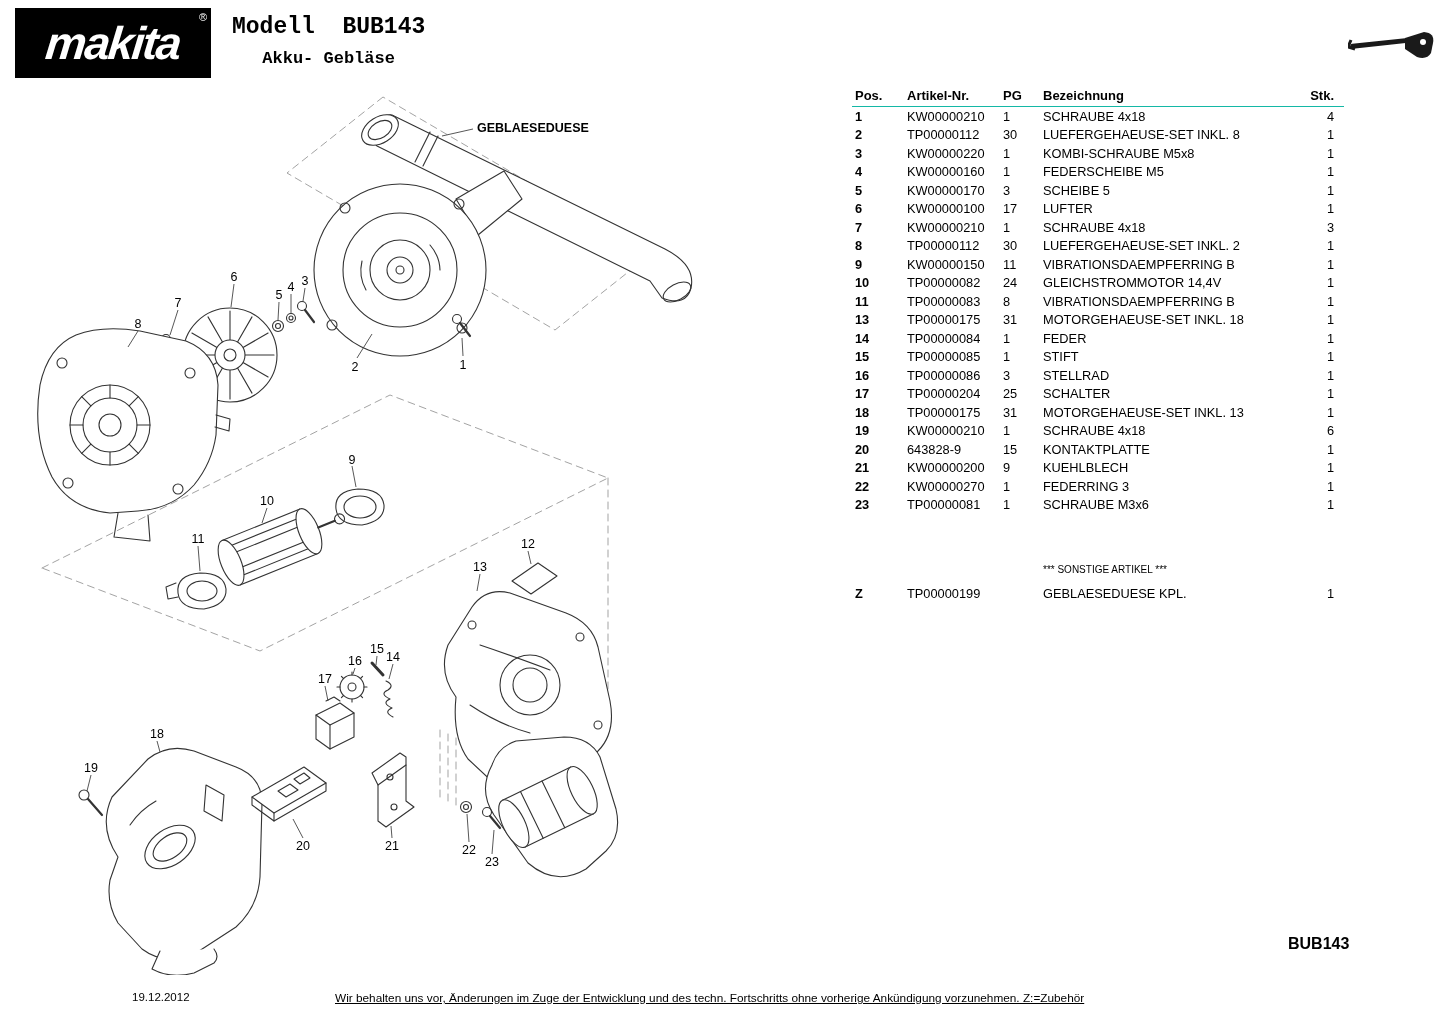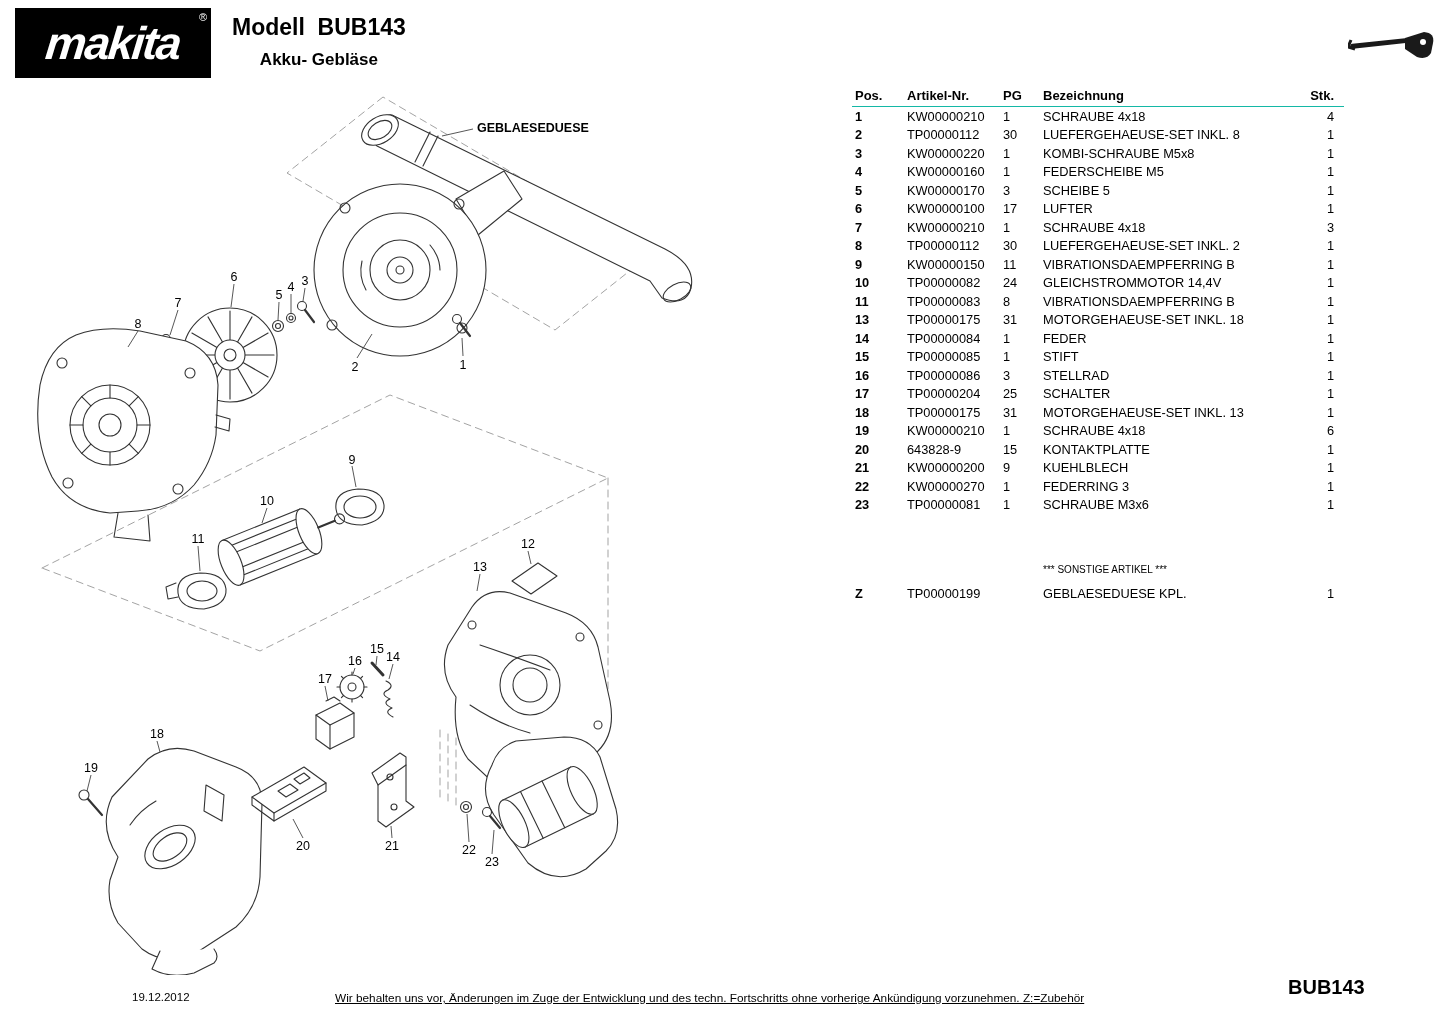--- a/index.html
+++ b/index.html
@@ -5,41 +5,41 @@
   html,body{margin:0;padding:0;}
   body{
     width:1445px;height:1021px;position:relative;background:#fff;color:#000;
     font-family:"Liberation Sans",sans-serif;overflow:hidden;
   }
   .logo{position:absolute;left:15px;top:8px;width:196px;height:70px;background:#000;
     display:flex;align-items:center;justify-content:center;}
   .logo-text{color:#fff;font-weight:bold;font-style:italic;font-size:46px;letter-spacing:-2px;
     transform:skew(-6deg);line-height:1;text-shadow:1px 1px 0 #000;}
   .logo-reg{position:absolute;top:3px;right:4px;color:#fff;font-size:11px;font-style:normal;}
-  .titles{position:absolute;left:232px;top:14px;}
+  .titles{position:absolute;left:232px;top:14px;font-family:Liberation Mono, monospace;}
   .model-title{font-size:23px;font-weight:bold;white-space:pre;}
   .subtitle{font-size:17px;font-weight:bold;margin-top:9px;text-align:center;}
   .thumb{position:absolute;left:1348px;top:26px;}
   .diagram{position:absolute;left:10px;top:85px;}
 
   table.pt{border-collapse:collapse;table-layout:fixed;}
   .parts-table{position:absolute;left:852px;top:86px;}
   .sonstige-table{position:absolute;left:852px;top:584px;}
   table.pt th{font-size:13px;text-align:left;font-weight:bold;border-bottom:1px solid #14b8a6;
     padding:2px 0 3px 3px;}
   table.pt td{font-size:12.8px;height:18.5px;padding:0 0 0 3px;vertical-align:middle;
     white-space:nowrap;overflow:hidden;}
   table.pt .right{text-align:right;padding-right:10px;padding-left:0;}
   .c-pos{font-weight:bold;}
   .sonstige-title{position:absolute;left:1043px;top:564px;font-size:10px;}
 
   .footer-page{position:absolute;left:25px;top:1038px;font-weight:bold;font-size:13.5px;}
   .footer-date{position:absolute;left:132px;top:991px;font-weight:normal;font-size:11.5px;}
   .footer-disclaimer{position:absolute;left:335px;top:991px;font-size:11.8px;white-space:nowrap;text-decoration:underline;}
-  .footer-model{position:absolute;left:1288px;top:976px;font-weight:bold;font-size:20px;}
+  .footer-model{position:absolute;left:1288px;top:935px;font-weight:bold;font-size:16px;}
 
   .co{font-family:"Liberation Sans",sans-serif;font-size:12.5px;fill:#000;text-anchor:middle;}
   .lbl{font-family:"Liberation Sans",sans-serif;font-size:12.5px;font-weight:bold;fill:#000;}
 </style>
 </head>
 <body>
 
 <div class="logo">
   <span class="logo-text">makita</span>
   <span class="logo-reg">®</span>

